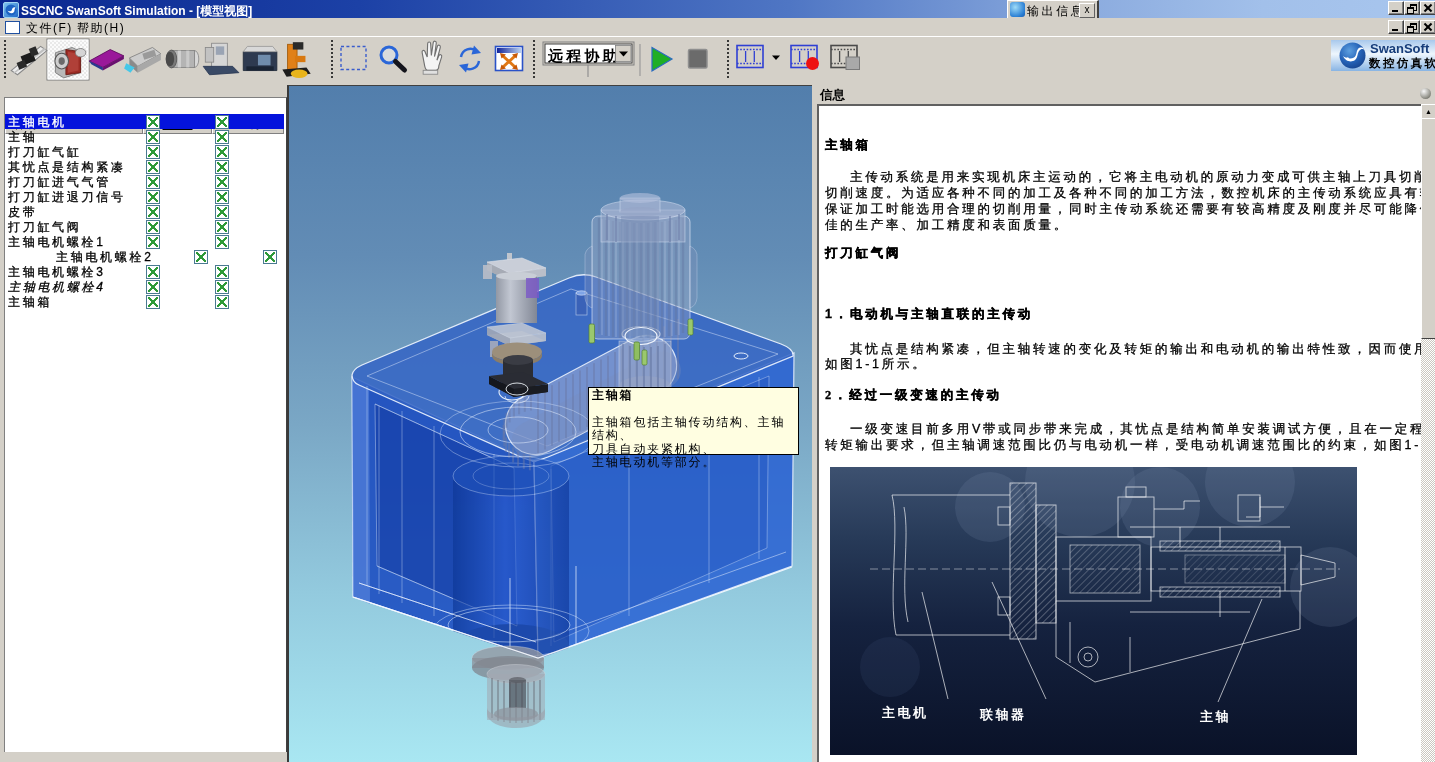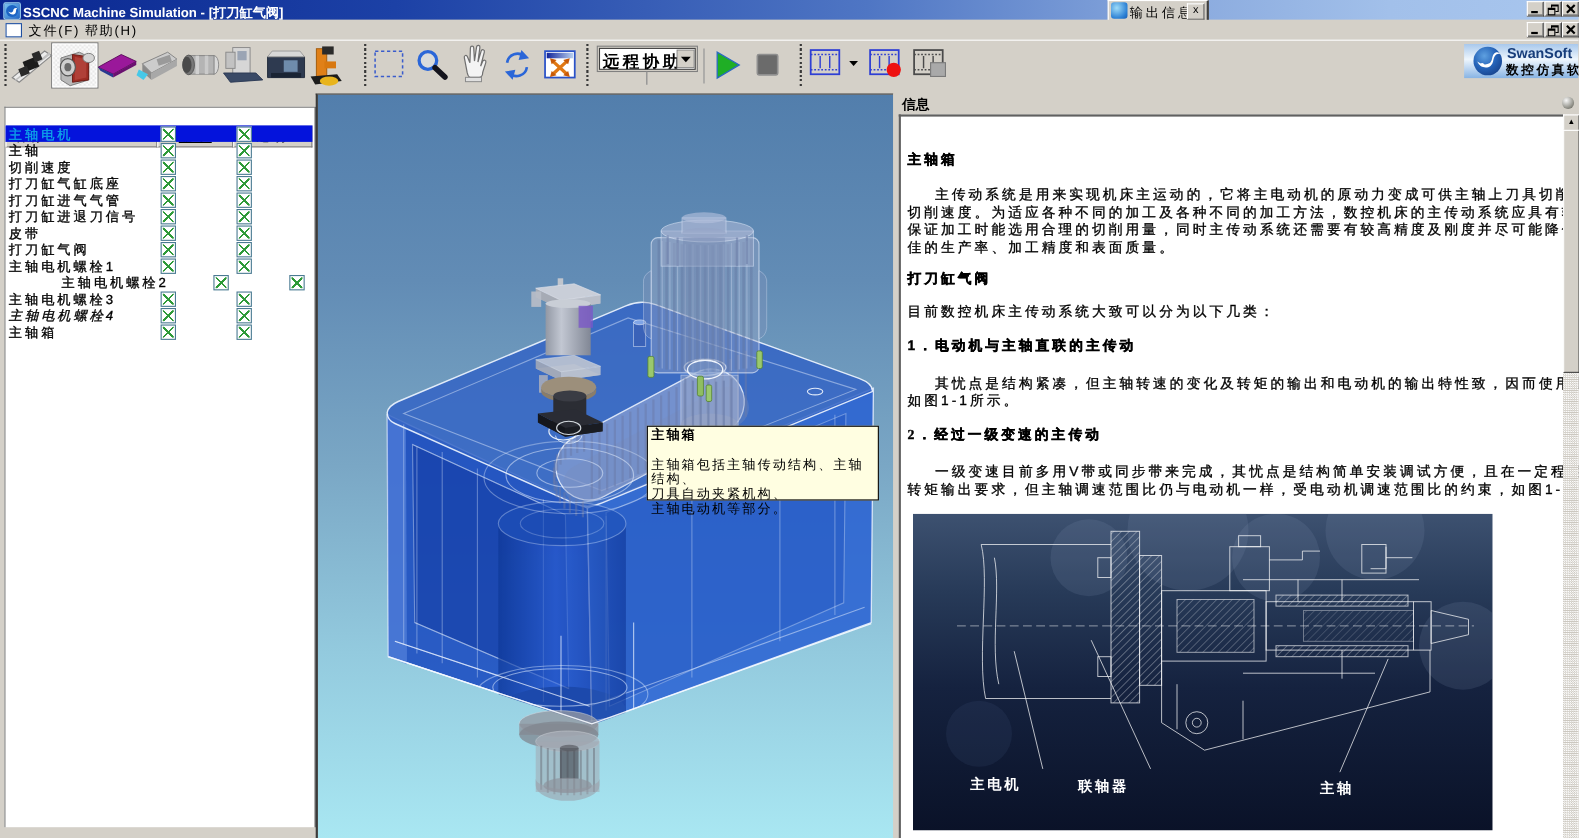--- a/index.html
+++ b/index.html
@@ -26,40 +26,40 @@
 
 #leftpanel{left:0;top:85px;width:287px;height:677px;background:#d4d0c8;}
 #tablewrap{position:absolute;left:4px;top:12px;width:281px;height:654px;background:#fff;border-top:1px solid #808080;border-left:1px solid #808080;border-right:1px solid #404040;}
 .hcell{position:absolute;top:16px;height:20px;background:#d4d0c8;border-top:1px solid #fff;border-left:1px solid #fff;border-right:1px solid #808080;border-bottom:1px solid #808080;font-size:12px;color:#000;box-sizing:border-box;letter-spacing:3px;}
 .row{position:absolute;left:0;width:279px;height:15px;-webkit-text-stroke:0.3px currentColor;font-size:12px;color:#000;white-space:nowrap;letter-spacing:2.7px;}
 .row .nm{position:absolute;left:3px;top:0px;}
 .cb{position:absolute;width:12px;height:12px;top:1px;background:#fff;border:1px solid #4a7a92;}
 .cb:before{content:"";position:absolute;left:1px;top:1px;width:10px;height:10px;background:
  linear-gradient(45deg,transparent 44%,#2e9a38 44%,#2e9a38 56%,transparent 56%),
  linear-gradient(-45deg,transparent 44%,#2e9a38 44%,#2e9a38 56%,transparent 56%);}
-.sel{background:#0413dc;color:#0ea5e9;}
+.sel{background:#0413dc;color:#ffffff;}
 
 #viewport{left:287px;top:85px;width:525px;height:677px;background:linear-gradient(180deg,#527eac 0%,#628cb5 25%,#7aa7c5 50%,#93cade 75%,#a9e7f2 100%);border-left:2px solid #3a3a3a;border-top:1px solid #404040;box-sizing:border-box;}
 #tooltip{left:588px;top:387px;width:203px;height:64px;background:#fffee1;border:1px solid #000;font-size:12px;color:#000;padding:1px 3px;line-height:13.4px;letter-spacing:1.8px;}
 
 #rightpanel{left:812px;top:85px;width:662px;height:677px;background:#d4d0c8;}
 #infohead{position:absolute;left:0;top:0;width:623px;height:19px;}
 #infohead .t{position:absolute;left:8px;top:2px;font-weight:bold;font-size:12.5px;}
 #infocontent{position:absolute;left:5px;top:19px;width:604px;height:658px;background:#fff;border-top:2px solid #606060;border-left:2px solid #606060;box-sizing:border-box;}
 #scrollbar{position:absolute;left:609px;top:19px;width:14px;height:658px;background:#fff;}
 .itx{position:absolute;-webkit-text-stroke:0.3px #000;font-size:12.5px;letter-spacing:2.75px;color:#000;white-space:nowrap;}
 .itxb{position:absolute;-webkit-text-stroke:0.35px #000;font-size:12.5px;letter-spacing:2.75px;color:#000;font-weight:bold;white-space:nowrap;}
 </style></head>
 <body>
 <div class="abs" id="titlebar"></div>
 <div class="abs" id="appicon"><svg width="14" height="14">
       <circle cx="7" cy="7" r="5.5" fill="#1c64c4"></circle>
       <path d="M3.5 7.5 c1.5 3 5 3.5 6.5 1.5 c1-1.5 0-3 1.5-4.5 c-1.5-0.5-3 0-3.5 2 c-0.5 2-2.5 2.5-4.5 1 z" fill="#fff"></path>
     </svg></div>
-<div class="abs" id="titletext">SSCNC Machine Simulation - [打刀缸气阀]</div>
+<div class="abs" id="titletext">SSCNC SwanSoft Simulation - [模型视图]</div>
 <div class="abs wbtn" style="left:1388px;top:1px;">
     <span class="mn"></span>
   </div>
 <div class="abs wbtn" style="left:1404px;top:1px;">
     <span class="r1"></span>
     <span class="r2"></span>
   </div>
 <div class="abs wbtn" style="left:1420px;top:1px;">
     <span class="xx"></span>
   </div>
@@ -254,26 +254,26 @@
         <span class="nm">主轴电机</span>
         <span class="cb" style="left:141px;"></span>
         <span class="cb" style="left:210px;"></span>
       </div>
 <div class="row" style="left:5px;top:44px;">
         <span class="nm">主轴</span>
         <span class="cb" style="left:141px;"></span>
         <span class="cb" style="left:210px;"></span>
       </div>
 <div class="row" style="left:5px;top:59px;">
-        <span class="nm">切削速度</span>
+        <span class="nm">打刀缸气缸</span>
         <span class="cb" style="left:141px;"></span>
         <span class="cb" style="left:210px;"></span>
       </div>
 <div class="row" style="left:5px;top:74px;">
-        <span class="nm">打刀缸气缸底座</span>
+        <span class="nm">其忧点是结构紧凑</span>
         <span class="cb" style="left:141px;"></span>
         <span class="cb" style="left:210px;"></span>
       </div>
 <div class="row" style="left:5px;top:89px;">
         <span class="nm">打刀缸进气气管</span>
         <span class="cb" style="left:141px;"></span>
         <span class="cb" style="left:210px;"></span>
       </div>
 <div class="row" style="left:5px;top:104px;">
         <span class="nm">打刀缸进退刀信号</span>
@@ -556,21 +556,20 @@
       <div class="t">信息</div>
       <div style="position:absolute;left:608px;top:3px;width:11px;height:11px;border-radius:50%;background:radial-gradient(circle at 35% 30%,#f8f8f8,#909088 65%,#505048);"></div>
     </div>
 <div id="infocontent"></div>
 <div class="itxb" style="left:13px;top:52px;">主轴箱</div>
 <div class="itx" style="left:38px;top:84px;">主传动系统是用来实现机床主运动的，它将主电动机的原动力变成可供主轴上刀具切削加工的切削力矩和</div>
 <div class="itx" style="left:13px;top:100px;">切削速度。为适应各种不同的加工及各种不同的加工方法，数控机床的主传动系统应具有较大的调速范围，以</div>
 <div class="itx" style="left:13px;top:116px;">保证加工时能选用合理的切削用量，同时主传动系统还需要有较高精度及刚度并尽可能降低噪声，从而获得最</div>
 <div class="itx" style="left:13px;top:132px;">佳的生产率、加工精度和表面质量。</div>
 <div class="itxb" style="left:13px;top:160px;">打刀缸气阀</div>
-<div class="itx" style="left:13px;top:190px;">目前数控机床主传动系统大致可以分为以下几类：</div>
 <div class="itxb" style="left:13px;top:221px;">1．电动机与主轴直联的主传动</div>
 <div class="itx" style="left:38px;top:256px;">其忧点是结构紧凑，但主轴转速的变化及转矩的输出和电动机的输出特性致，因而使用上受到一定限制，</div>
 <div class="itx" style="left:13px;top:271px;">如图1-1所示。</div>
 <div class="itxb" style="left:13px;top:302px;font-family:Liberation Serif, serif;">2．经过一级变速的主传动</div>
 <div class="itx" style="left:38px;top:336px;">一级变速目前多用V带或同步带来完成，其忧点是结构简单安装调试方便，且在一定程度上能够满足转速与</div>
 <div class="itx" style="left:13px;top:352px;">转矩输出要求，但主轴调速范围比仍与电动机一样，受电动机调速范围比的约束，如图1-2,所示。</div>
 <div id="infoimg" style="position:absolute;left:18px;top:382px;width:527px;height:288px;">
 <svg width="527" height="288" viewBox="0 0 527 288">
 <defs>
 <linearGradient id="night" x1="0" y1="0" x2="0" y2="1">

